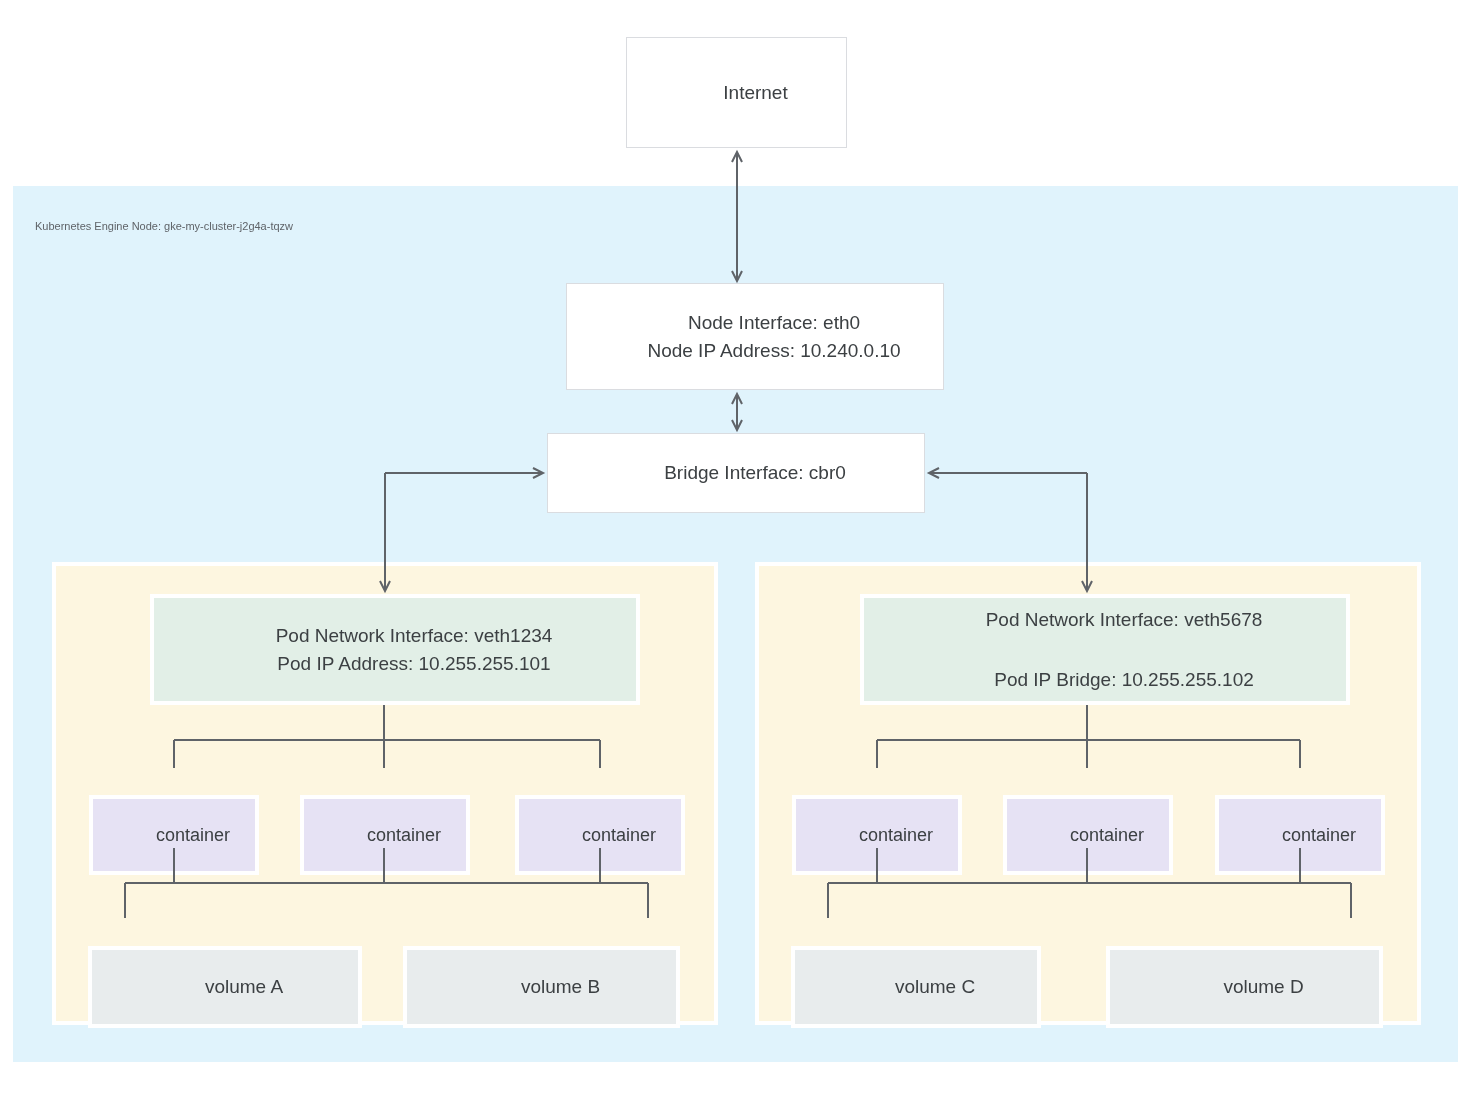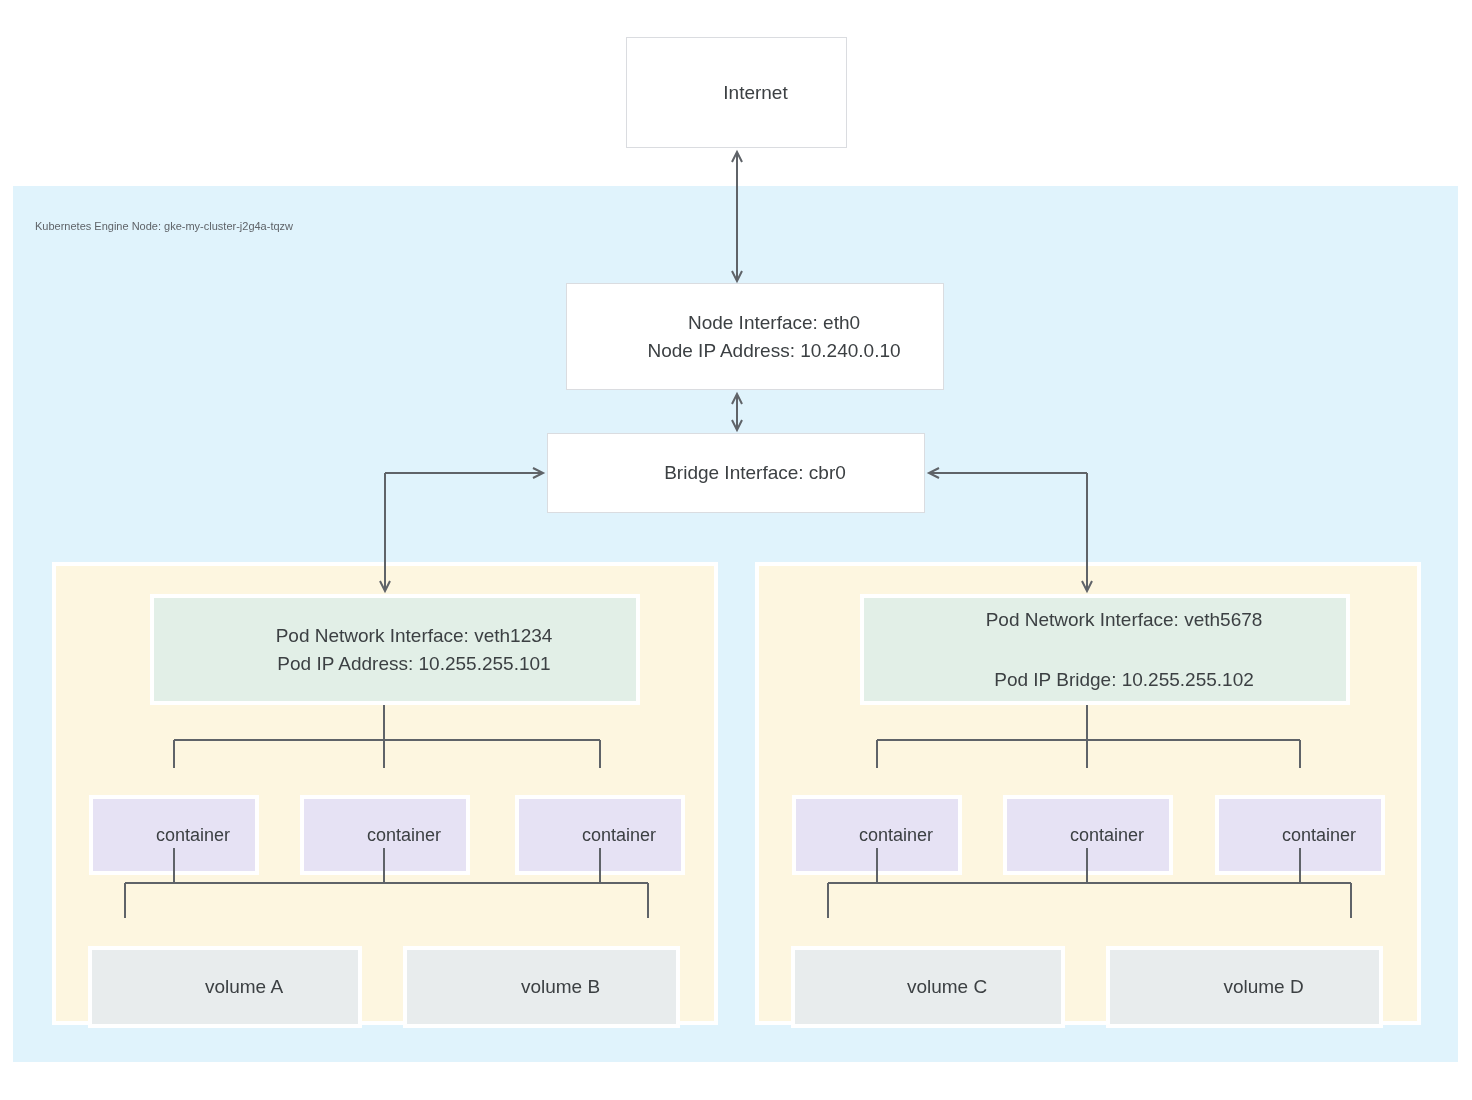--- a/index.html
+++ b/index.html
@@ -25,21 +25,21 @@
   .pod-right{left:755px;}
   .greenbox{top:594px;width:490px;height:111px;background:#e2efe7;border:4px solid #ffffff;font-size:19px;}
   .green-left{left:131px;}
   .green-right{left:841px;gap:32px;}
   .containerbox{top:768px;width:170px;height:80px;background:#e6e2f4;border:4px solid #ffffff;font-size:18px;margin-top:27px;}
   .c1{left:89px;}.c2{left:300px;}.c3{left:515px;}
   .c4{left:792px;}.c5{left:1003px;}.c6{left:1215px;}
   .volumebox{top:910px;height:82px;background:#e8eced;border:4px solid #ffffff;font-size:19px;margin-top:36px;}
   .vA{left:88px;width:274px;}
   .vB{left:403px;width:277px;}
-  .vC{left:791px;width:274px;}
+  .vC{left:791px;width:250px;}
   .vD{left:1106px;width:277px;}
   
   .wires{position:absolute;left:0;top:0;width:1472px;height:1100px;pointer-events:none;}
   .wires path{stroke:#5f6368;stroke-width:2;fill:none;}
 </style>
 </head>
 <body>
 
 <div class="canvas">
 

